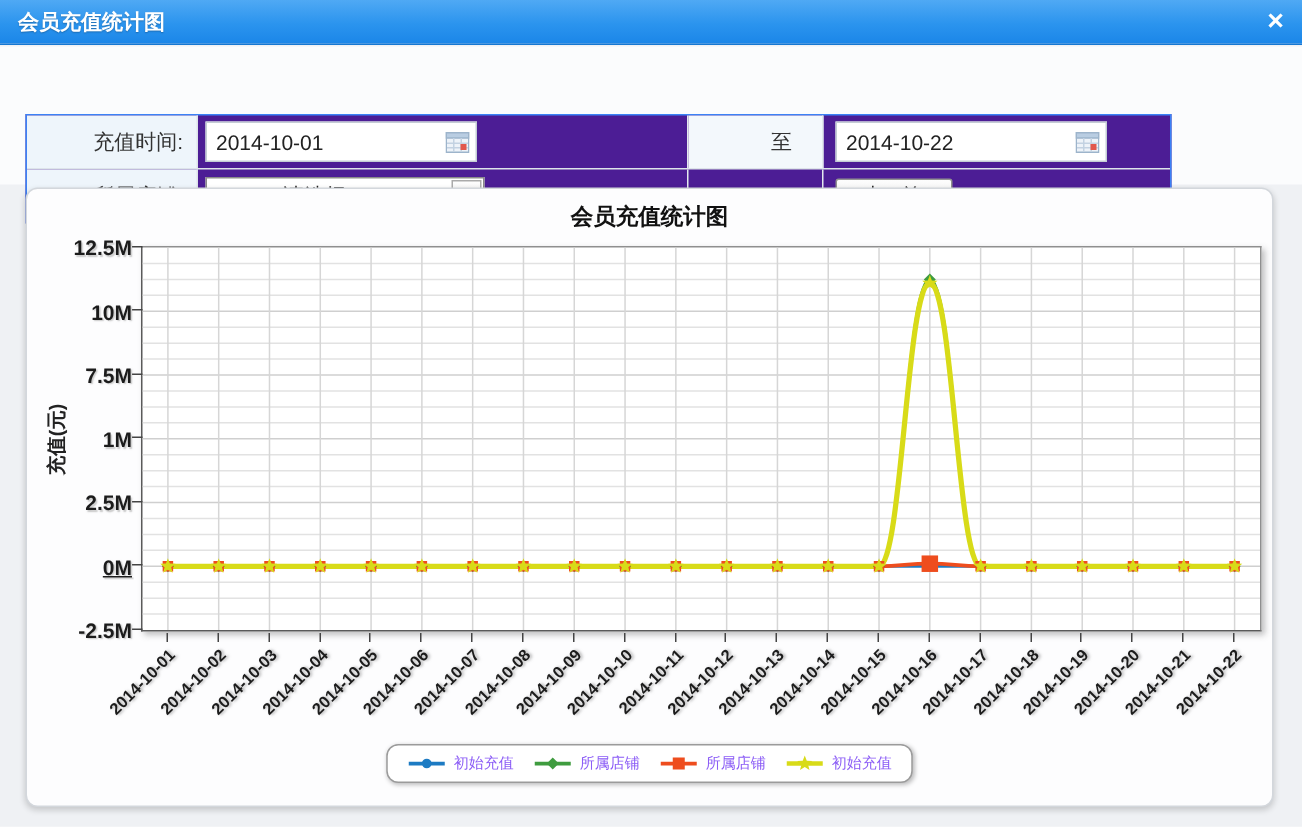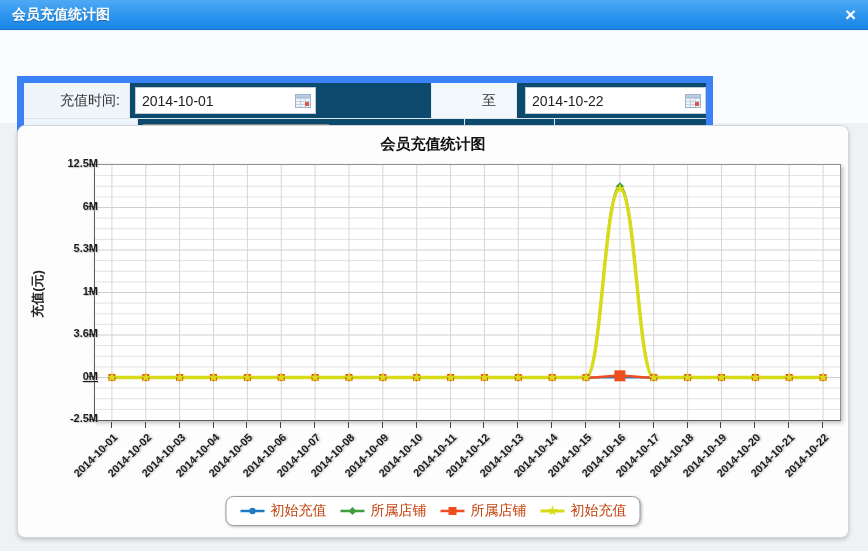--- a/index.html
+++ b/index.html
@@ -11,22 +11,22 @@
   .titlebar { position:absolute; left:0; top:0; width:868px; height:30px;
     background:linear-gradient(180deg,#4fa9f4 0%,#2b94ee 55%,#1b86e8 100%);
     border-bottom:1px solid #1577d2; display:flex; align-items:center; }
   .titlebar .title { color:#fff; font-size:14px; font-weight:bold; padding-left:12px;
     text-shadow:0 1px 1px rgba(0,0,0,.25); }
   .titlebar .close { position:absolute; right:12px; top:4px; color:#fff; font-size:19px;
     font-weight:bold; cursor:pointer; line-height:22px; }
 
   
   .band { position:absolute; left:0; top:31px; width:868px; height:92px; background:#fbfcfd; }
-  .formtable { position:absolute; left:17px; top:45px; width:696px; height:73px;
-    background:#0c4a6e; border:7px solid #3b82f6; }
+  .formtable { position:absolute; left:17px; top:45px; width:764px; height:73px;
+    background:#4c1d95; border:1px solid #3b82f6; }
   .frow { display:flex; height:36px; }
   .frow.first { border-bottom:1px solid #dde4ea; }
   .fcell { display:flex; align-items:center; height:100%; }
   .c1 { width:114px; background:#eef5fb; justify-content:flex-end; padding-right:9px;
     border-right:1px solid #dde4ea; color:#333; font-size:14px; }
   .c2 { width:327px; padding-left:5px; border-right:1px solid #e3e9ee; }
   .c3 { width:90px;  border-right:1px solid #e3e9ee; }
   .c3.lbl { background:#f3f8fc; justify-content:flex-end; padding-right:20px; color:#333; font-size:14px; }
   .c4 { flex:1; padding-left:8px; }
   .datebox { position:relative; width:181px; height:27px; border:1px solid #c3ccd4;
@@ -53,31 +53,31 @@
     font-size:15px; font-weight:bold; color:#111; }
   .ylabel-wrap { position:absolute; left:20px; top:167px; width:0; height:0; }
   .ylabel-wrap span { display:inline-block; white-space:nowrap; font-size:13px; font-weight:bold;
     color:#222; transform:translate(-50%,-50%) rotate(-90deg); }
   .plot { position:absolute; left:76px; top:38px; width:747px; height:257px; background:#fff;
     border:1px solid #8f8f8f; border-left-color:#5a5a5a; border-bottom-color:#5a5a5a;
     box-shadow:2px 2px 4px rgba(80,80,80,.35); }
   .plot svg { display:block; }
   .ytickmark { position:absolute; width:7px; height:1px; background:#444; left:70px; }
   .xtickmark { position:absolute; width:1px; height:6px; background:#444; top:296px; }
-  .ylab { position:absolute; left:12px; width:68px; text-align:right; font-size:11px;
+  .ylab { position:absolute; left:2px; width:68px; text-align:right; font-size:14px;
     font-weight:bold; color:#1c1c1c; text-shadow:1px 1px 1px rgba(150,150,150,.5); }
   .xlab { position:absolute; width:84px; text-align:right; font-size:11px; font-weight:bold;
     color:#1c1c1c; white-space:nowrap; transform-origin:100% 0; transform:rotate(-45deg);
     text-shadow:1px 1px 2px rgba(120,120,120,.55); }
   .legend { position:absolute; left:50%; top:370px; transform:translateX(-50%);
     display:flex; align-items:center; gap:13px; padding:5px 13px; background:#fff;
     border:1px solid #9b9b9b; border-radius:8px; box-shadow:1px 1px 3px rgba(0,0,0,.25);
     white-space:nowrap; }
   .legend-item { display:flex; align-items:center; gap:5px; }
-  .legend-item span { font-size:14px; color:#c2410c; }
+  .legend-item span { font-size:10px; color:#8b5cf6; }
 </style>
 </head>
 <body>
 
 <div class="stage">
 
   <div class="titlebar">
     <span class="title">会员充值统计图</span>
     <span class="close">×</span>
   </div>
@@ -304,27 +304,27 @@
           <svg width="26" height="14">
             <line x1="1" y1="7" x2="25" y2="7" stroke="#d8db18" stroke-width="3"></line>
             <path d="M13.00,1.60L14.35,5.14L18.14,5.33L15.19,7.71L16.17,11.37L13.00,9.30L9.83,11.37L10.81,7.71L7.86,5.33L11.65,5.14Z" fill="#d8db18"></path>
           </svg>
           <span>初始充值</span>
         </div>
       </div>
   <div class="ytickmark" style="top: 37.5px;"></div>
       <div class="ylab" style="top: 31px;">12.5M</div>
       <div class="ytickmark" style="top: 80px;"></div>
-      <div class="ylab" style="top: 73.5px;">6M</div>
+      <div class="ylab" style="top: 73.5px;">10M</div>
       <div class="ytickmark" style="top: 122.5px;"></div>
-      <div class="ylab" style="top: 116px;">5.3M</div>
+      <div class="ylab" style="top: 116px;">7.5M</div>
       <div class="ytickmark" style="top: 165px;"></div>
       <div class="ylab" style="top: 158.5px;">1M</div>
       <div class="ytickmark" style="top: 207.5px;"></div>
-      <div class="ylab" style="top: 201px;">3.6M</div>
+      <div class="ylab" style="top: 201px;">2.5M</div>
       <div class="ytickmark" style="top: 250px;"></div>
       <div class="ylab" style="top: 243.5px; text-decoration: underline;">0M</div>
       <div class="ytickmark" style="top: 292.5px;"></div>
       <div class="ylab" style="top: 286px;">-2.5M</div>
       <div class="xtickmark" style="left: 92.9318px;"></div>
       <div class="xlab" style="left: 8.93182px; top: 305px;">2014-10-01</div>
       <div class="xtickmark" style="left: 126.795px;"></div>
       <div class="xlab" style="left: 42.7955px; top: 305px;">2014-10-02</div>
       <div class="xtickmark" style="left: 160.659px;"></div>
       <div class="xlab" style="left: 76.6591px; top: 305px;">2014-10-03</div>

